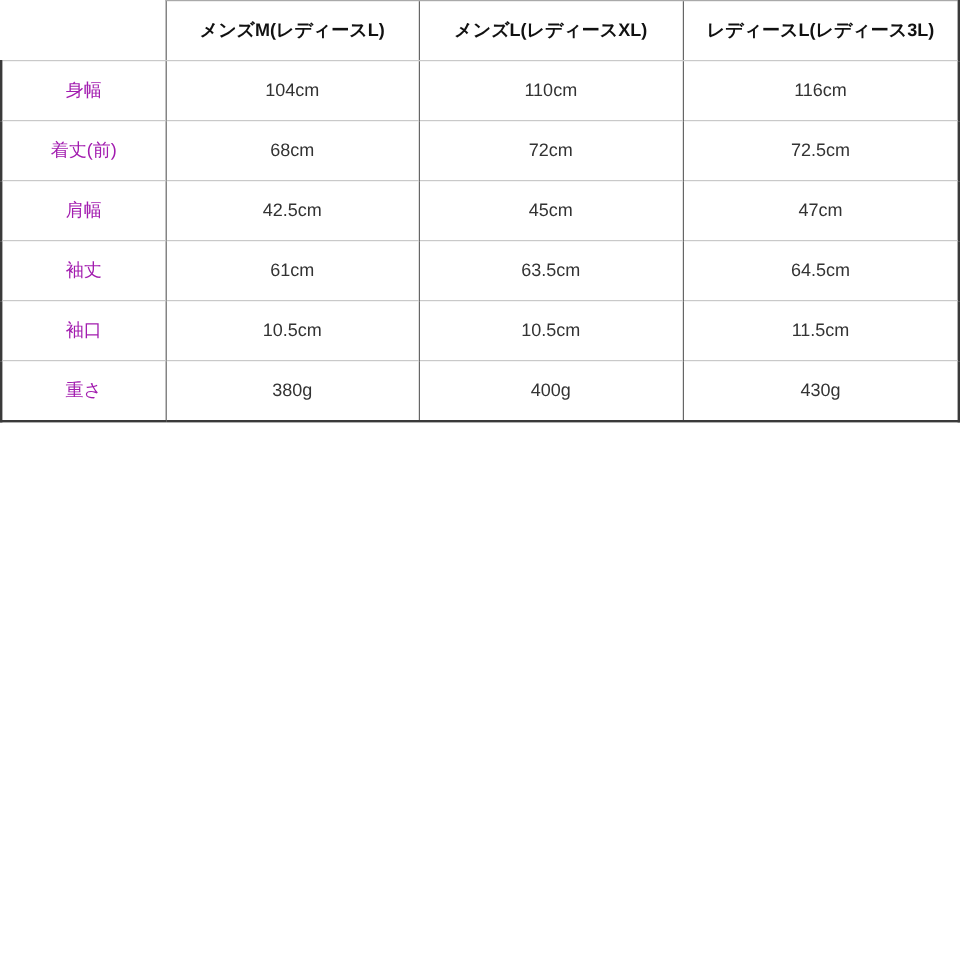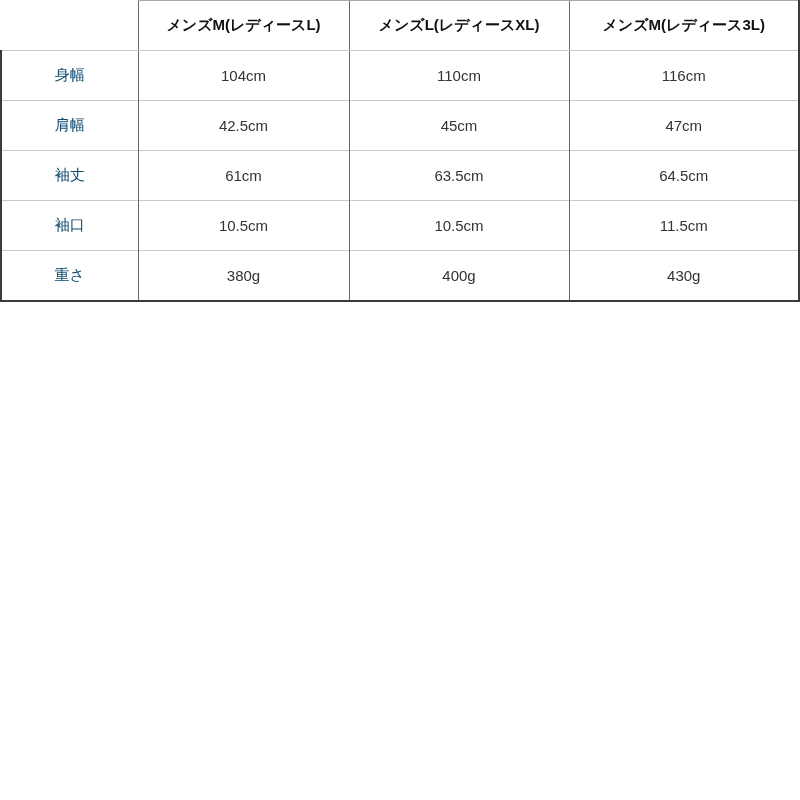--- a/index.html
+++ b/index.html
@@ -38,21 +38,21 @@
   }
   th.col-header {
     font-weight: bold;
     color: #111111;
     border-top: 1px solid #a9a9a9;
     border-left: 1px solid #666666;
     border-bottom: 1px solid #c9c9c9;
   }
   td.row-label {
     font-weight: normal;
-    color: #0c4a6e;
+    color: #a21caf;
     border-left: 2px solid #3a3a3a;
     border-top: 1px solid #c9c9c9;
   }
   td.value-cell {
     color: #333333;
     border-left: 1px solid #666666;
     border-top: 1px solid #c9c9c9;
     text-align: center;
   }
   tr > th:last-child,
@@ -72,30 +72,36 @@
       <col class="c1">
       <col class="c2">
       <col class="c3">
   </colgroup>
   <thead>
     <tr>
       <th class="corner"></th>
 
     <th class="col-header">メンズM(レディースL)</th>
         <th class="col-header">メンズL(レディースXL)</th>
-        <th class="col-header">メンズM(レディース3L)</th>
+        <th class="col-header">レディースL(レディース3L)</th>
       </tr>
   </thead>
   <tbody>
 
   <tr>
         <td class="row-label">身幅</td>
         <td class="value-cell">104cm</td>
         <td class="value-cell">110cm</td>
         <td class="value-cell">116cm</td>
+      </tr>
+      <tr>
+        <td class="row-label">着丈(前)</td>
+        <td class="value-cell">68cm</td>
+        <td class="value-cell">72cm</td>
+        <td class="value-cell">72.5cm</td>
       </tr>
       <tr>
         <td class="row-label">肩幅</td>
         <td class="value-cell">42.5cm</td>
         <td class="value-cell">45cm</td>
         <td class="value-cell">47cm</td>
       </tr>
       <tr>
         <td class="row-label">袖丈</td>
         <td class="value-cell">61cm</td>

